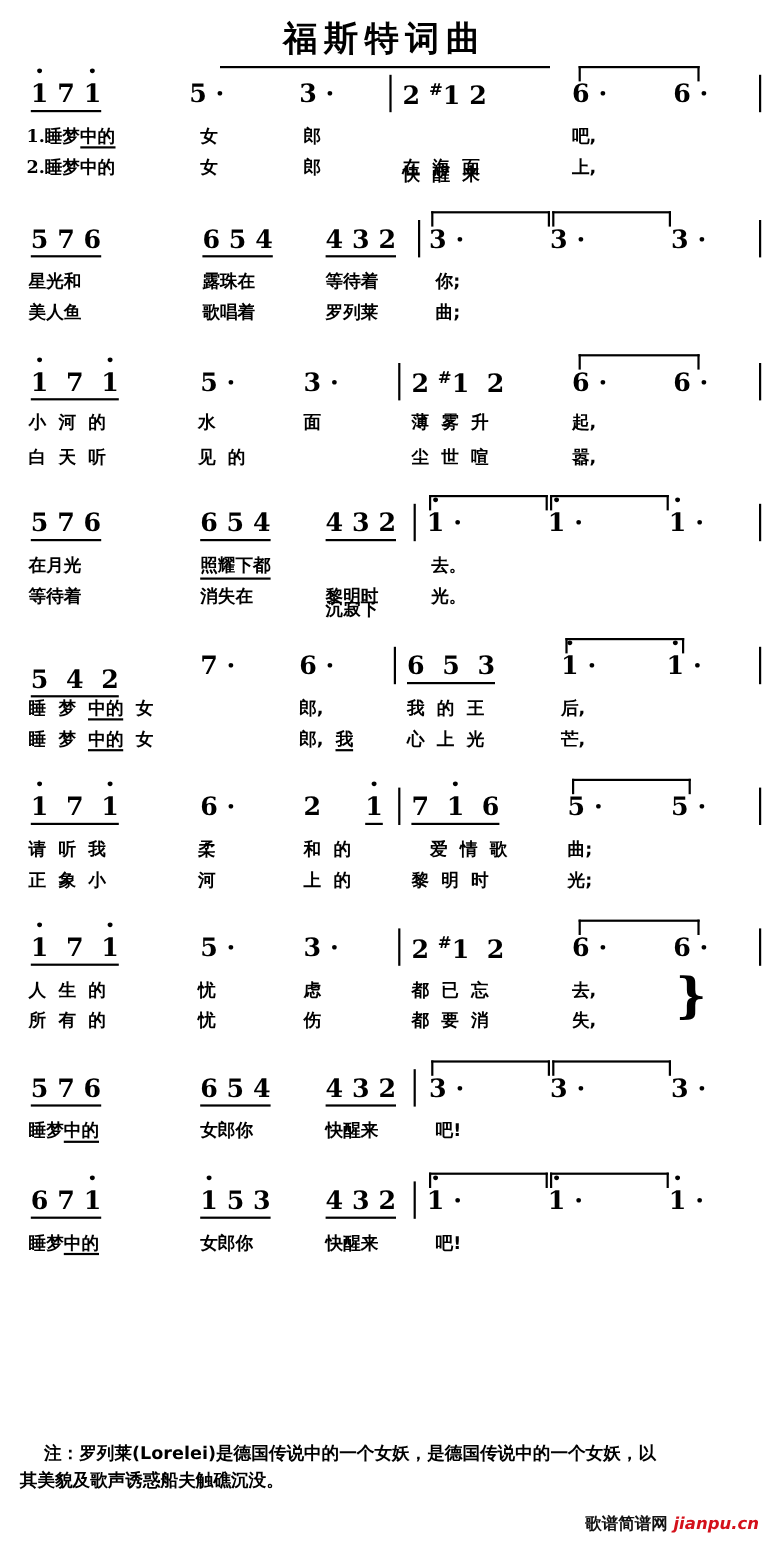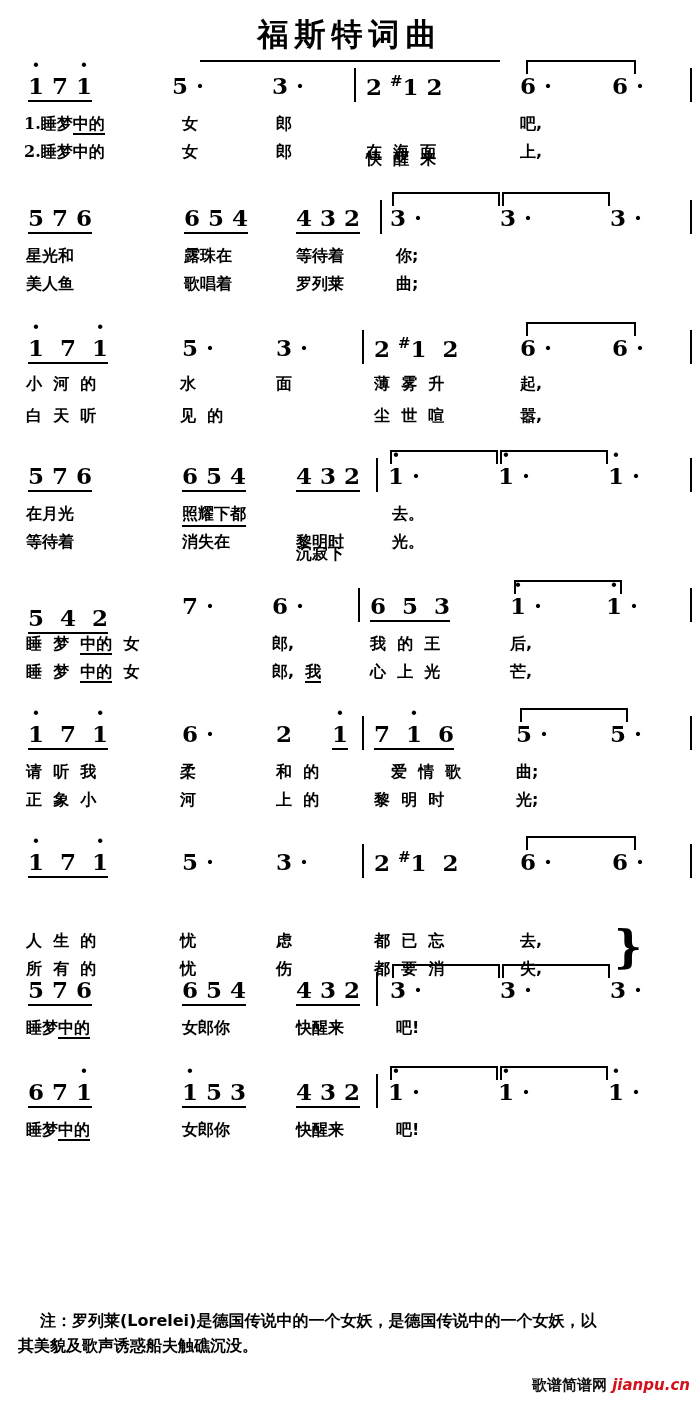--- a/index.html
+++ b/index.html
@@ -262,21 +262,21 @@
       <div class="cell ul" style="left:14px;top:0;"><span class="hi">1</span>&nbsp; 7&nbsp; <span class="hi">1</span></div>
       <div class="cell" style="left:168px;top:0;">5 ·</div>
       <div class="cell" style="left:262px;top:0;">3 ·</div>
       <div class="barline" style="left:348px;"></div>
       <div class="cell" style="left:360px;top:0;">2 <span class="sharp">#</span>1&nbsp; 2</div>
       <div class="tiebar" style="left:512px;top:-12px;width:106px;"></div>
       <div class="cell" style="left:506px;top:0;">6 ·</div>
       <div class="cell" style="left:598px;top:0;">6 ·</div>
       <div class="barline" style="left:676px;"></div>
     </div>
-    <div style="position:relative;height:30px;margin-top:41px;">
+    <div style="position:relative;height:30px;">
       <div class="lyric" style="left:12px;top:4px;">人&nbsp; 生&nbsp; 的</div>
       <div class="lyric" style="left:166px;top:4px;">忧</div>
       <div class="lyric" style="left:262px;top:4px;">虑</div>
       <div class="lyric" style="left:360px;top:4px;">都&nbsp; 已&nbsp; 忘</div>
       <div class="lyric" style="left:506px;top:4px;">去,</div>
       <div class="brace" style="left:600px;top:-6px;">}</div>
     </div>
     <div style="position:relative;height:30px;">
       <div class="lyric" style="left:12px;top:2px;">所&nbsp; 有&nbsp; 的</div>
       <div class="lyric" style="left:166px;top:2px;">忧</div>

